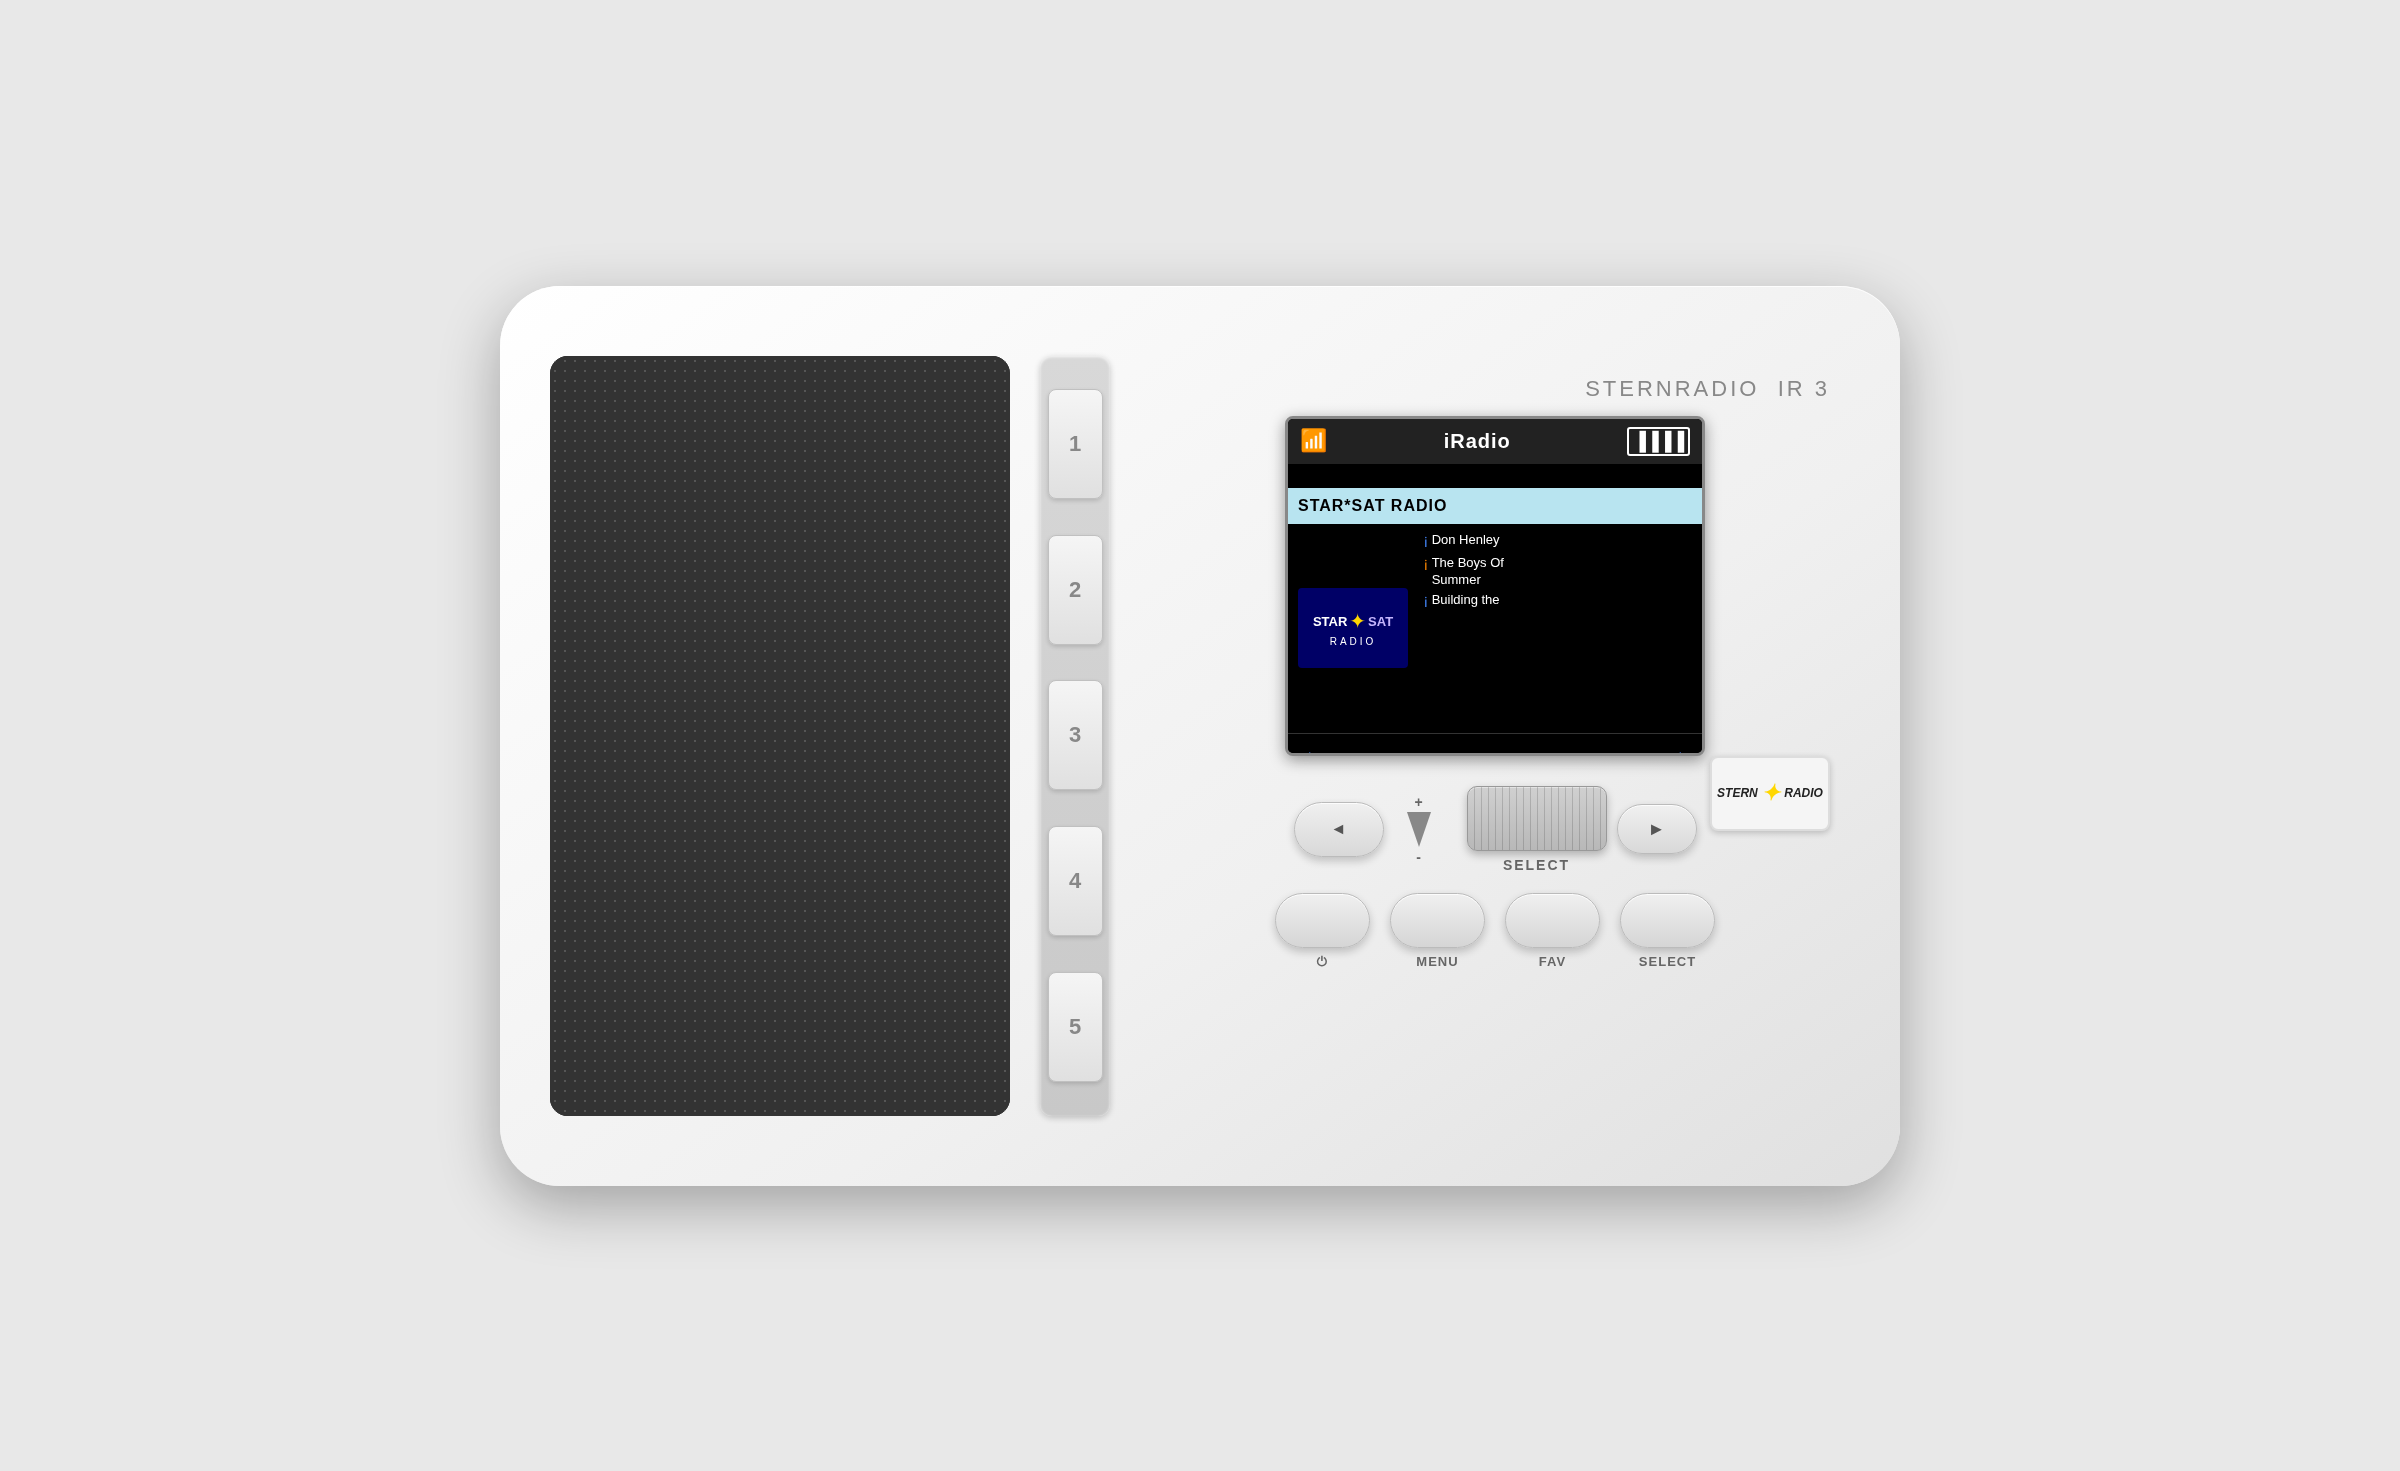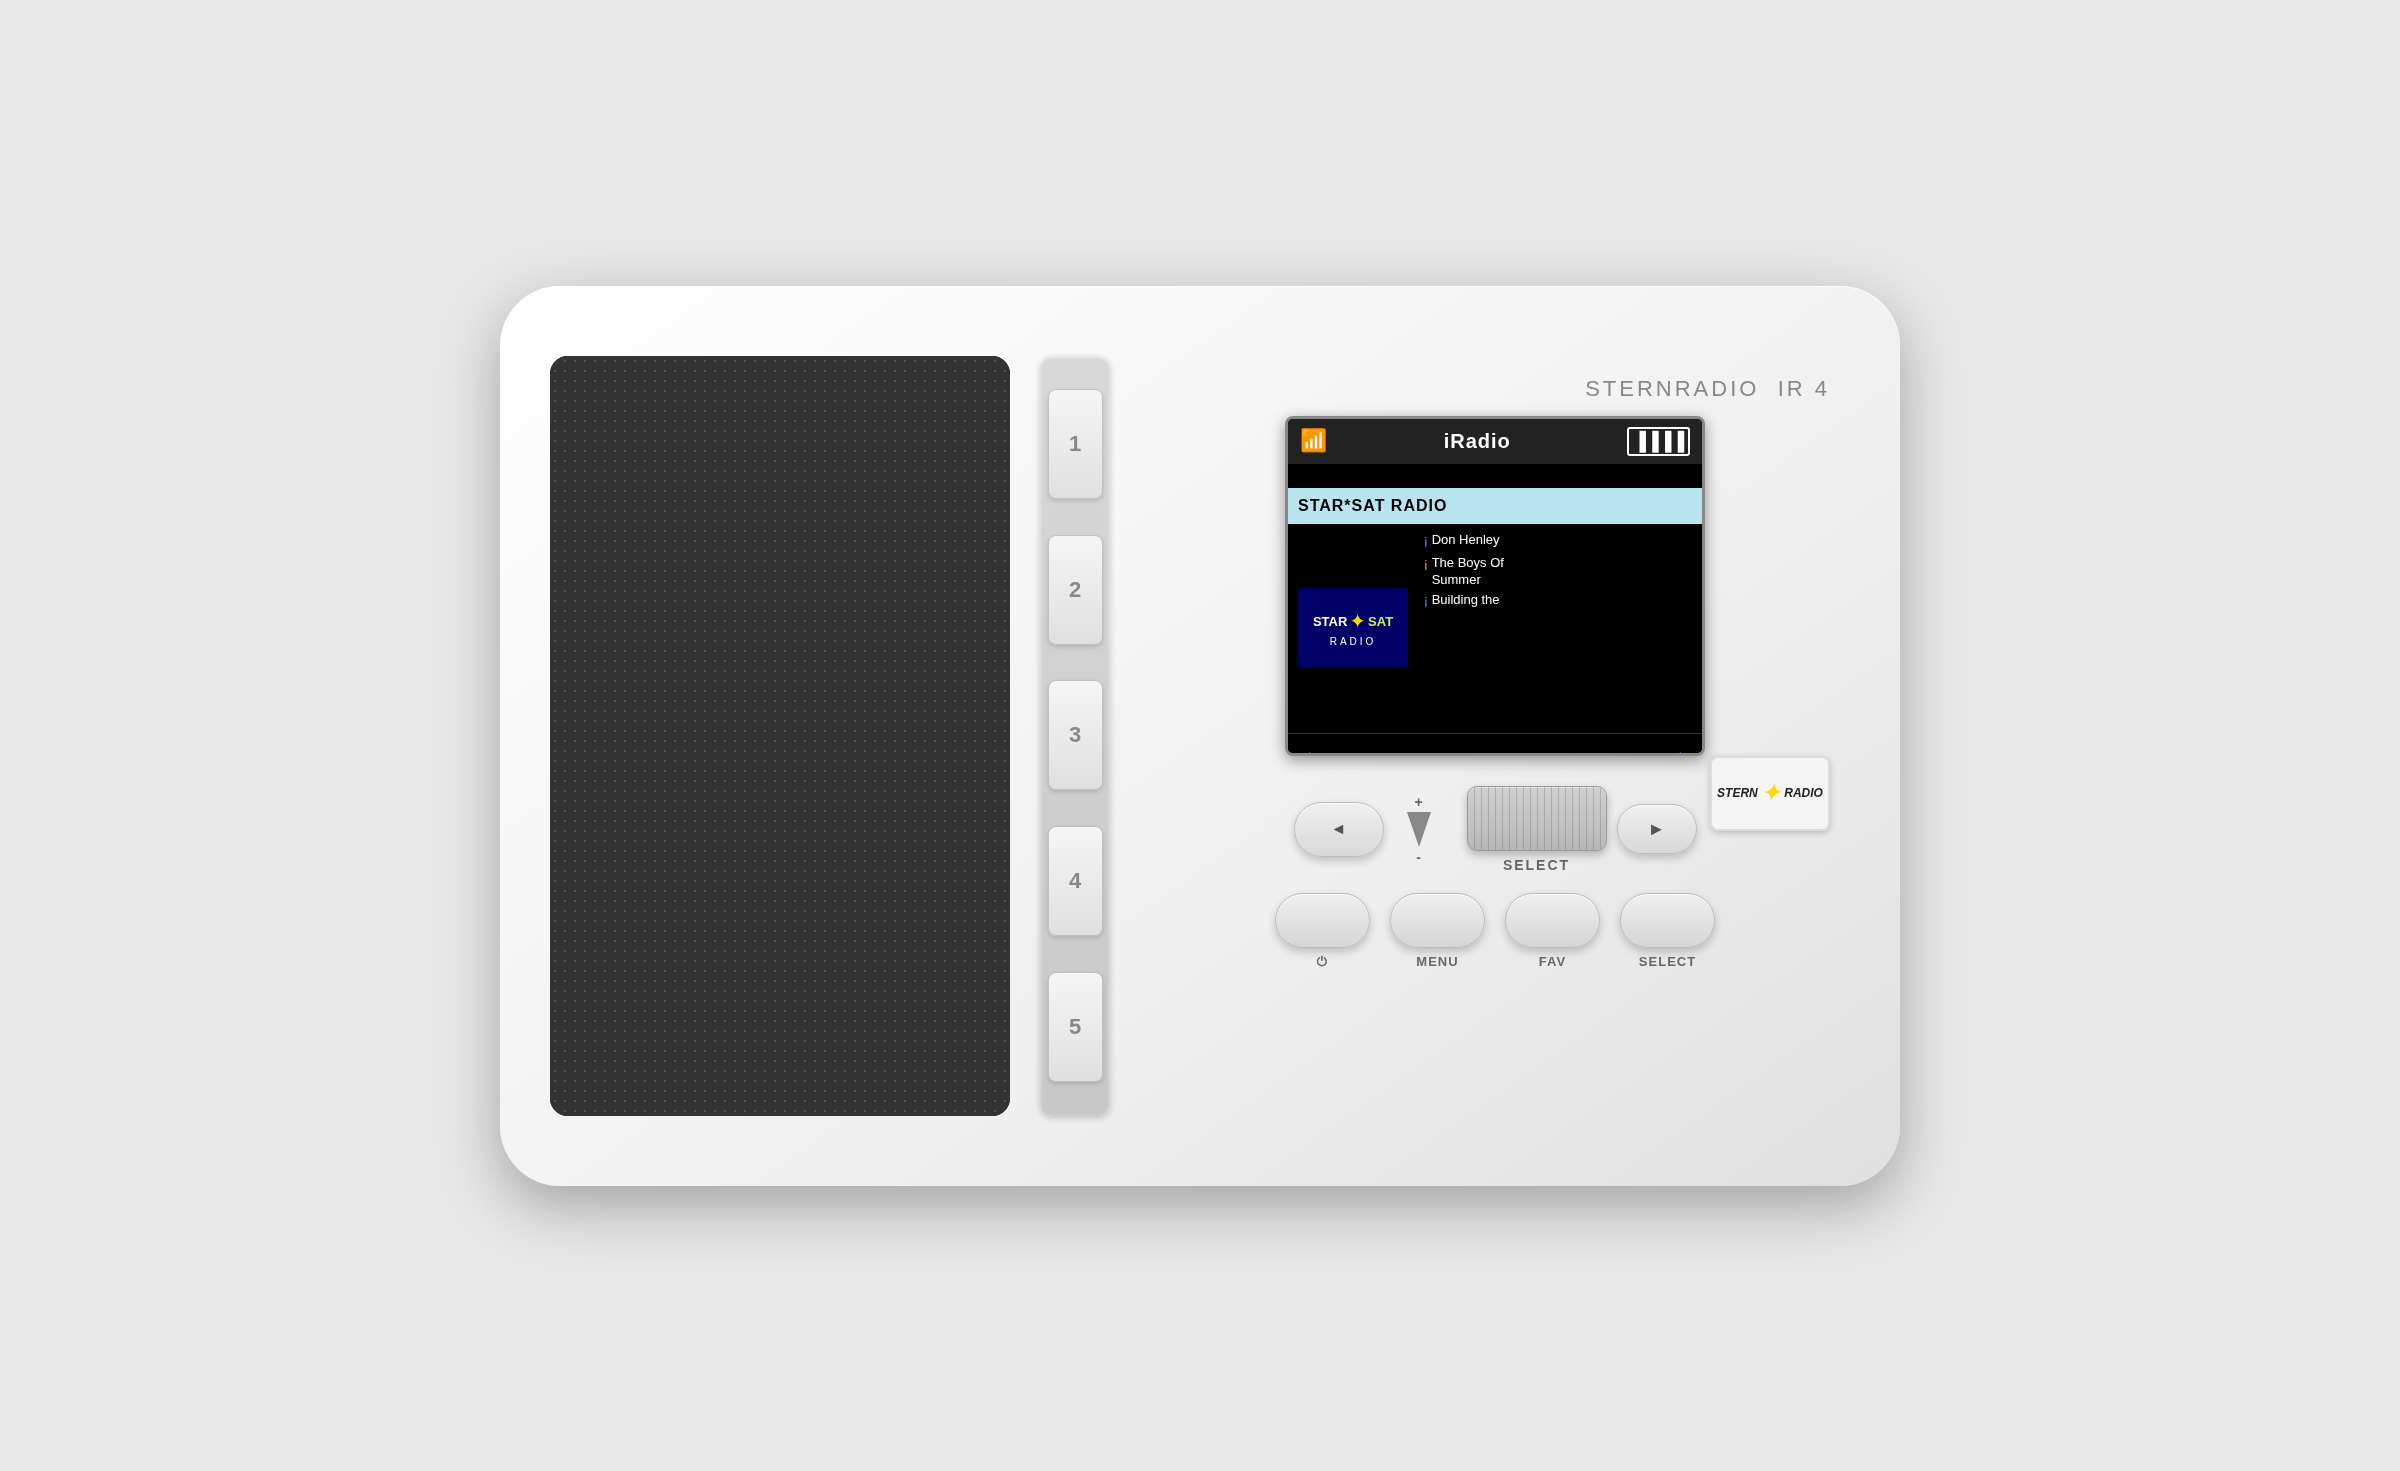--- a/index.html
+++ b/index.html
@@ -448,21 +448,21 @@
     <div class="preset-btn">1</div>
     <div class="preset-btn">2</div>
     <div class="preset-btn">3</div>
     <div class="preset-btn">4</div>
     <div class="preset-btn">5</div>
   </div>
 
   <div class="right-section">
 
     <div class="model-name">
-      <span>STERNRADIO</span>&nbsp;&nbsp;<span>IR 4</span>
+      <span>STERNRADIO</span>&nbsp;&nbsp;<span>IR 3</span>
     </div>
 
     <div class="display-container">
 
       <div class="display-header">
         <span class="wifi-icon">📶</span>
         <span class="display-title">iRadio</span>
         <span class="battery-icon">▐▐▐▐</span>
       </div>
 
@@ -470,21 +470,21 @@
         <span class="station-name">STAR*SAT RADIO</span>
       </div>
 
       <div class="display-content">
 
         <div class="station-logo-area">
           <div class="station-logo">
             <div style="display:flex;align-items:center;gap:2px;">
               <span style="color:white;font-size:13px;font-weight:bold;">STAR</span>
               <span style="color:#FFD700;font-size:20px;">✦</span>
-              <span style="color:#bef264;font-size:13px;font-weight:bold;">SAT</span>
+              <span style="color:#c4b5fd;font-size:13px;font-weight:bold;">SAT</span>
             </div>
             <span style="color:white;font-size:10px;letter-spacing:3px;margin-top:3px;">RADIO</span>
           </div>
         </div>
 
         <div class="track-list">
           <div class="track-item">
             <span class="track-icon">ℹ</span>
             <span>Don Henley</span>
           </div>

